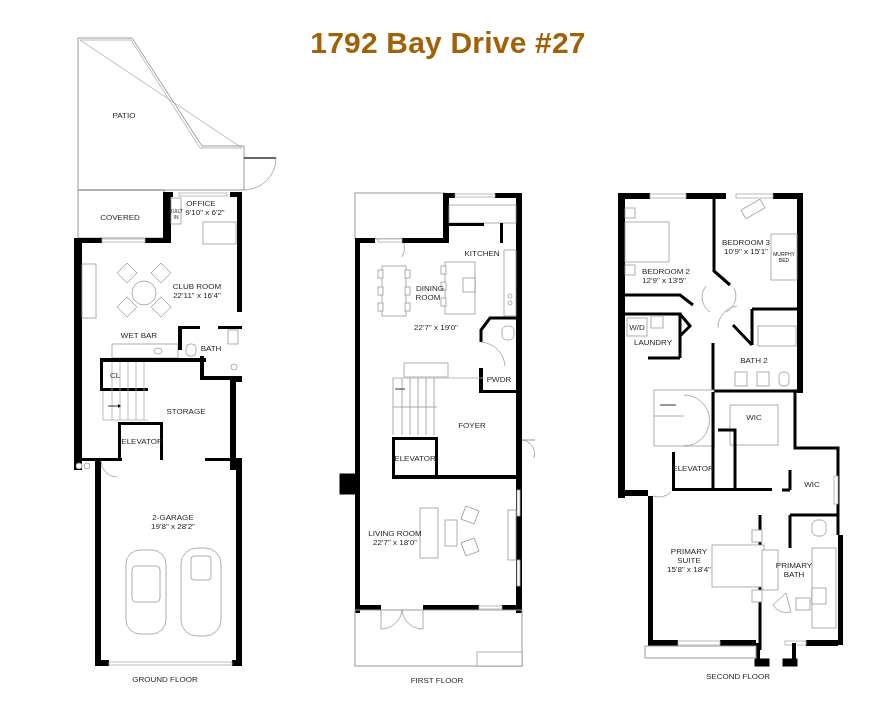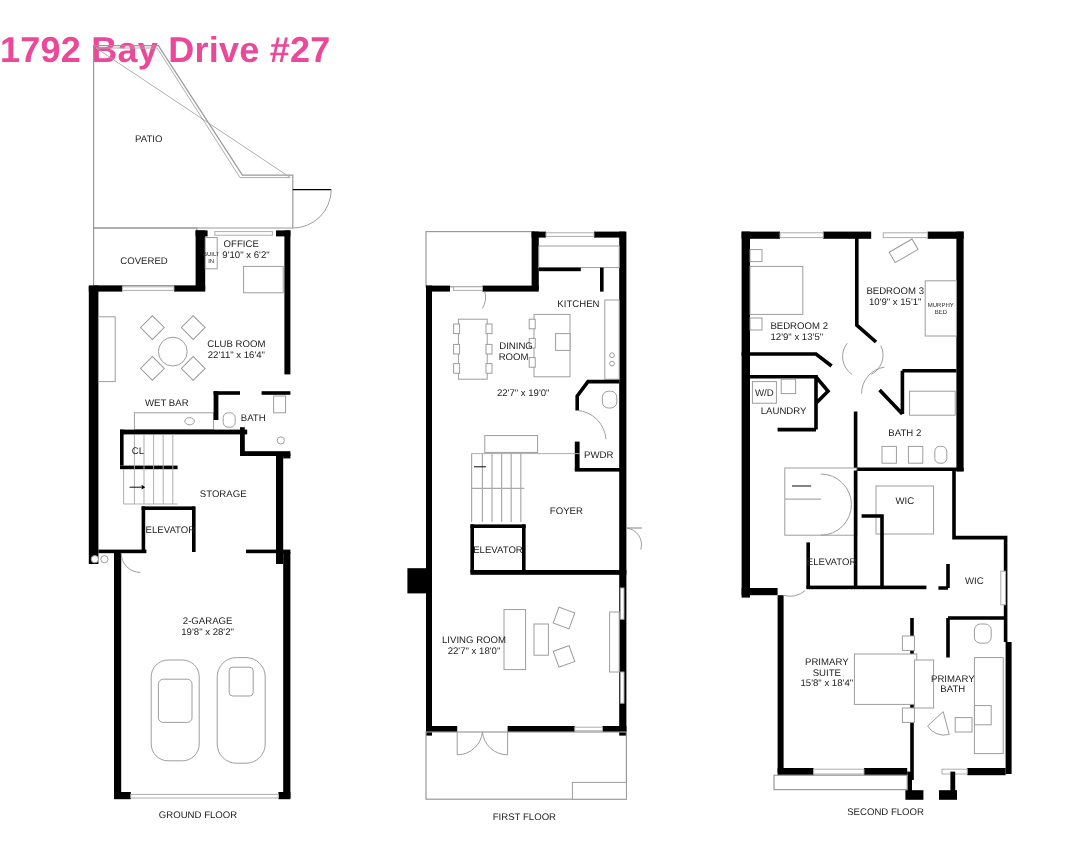--- a/index.html
+++ b/index.html
@@ -1,17 +1,17 @@
 <!DOCTYPE html>
 <html><head>
 <meta charset="utf-8">
 <style>
   html, body { margin:0; padding:0; background:#fff; }
   body { width:896px; height:720px; position:relative; overflow:hidden; font-family:"Liberation Sans", sans-serif; }
-  .title { position:absolute; top:26px; left:0; width:896px; font-weight:bold; font-size:30px; color:#ec4899; letter-spacing:0.2px; }
+  .title { position:absolute; top:26px; left:0; width:896px; text-align:center; font-weight:bold; font-size:30px; color:#a16207; letter-spacing:0.2px; }
   svg.plan { position:absolute; left:0; top:0; }
   .lbl { font-family:"Liberation Sans", sans-serif; font-size:8px; fill:#222; text-anchor:middle; }
   .lbl-sm { font-family:"Liberation Sans", sans-serif; font-size:5px; fill:#222; text-anchor:middle; }
   .floor-lbl { font-family:"Liberation Sans", sans-serif; font-size:8px; fill:#222; text-anchor:middle; }
   .wall { fill:#000; }
   .thin { fill:none; stroke:#999; stroke-width:1; }
   .thin2 { fill:none; stroke:#aaa; stroke-width:0.8; }
   .iwall { fill:none; stroke:#000; stroke-width:3; }
   .door { fill:none; stroke:#999; stroke-width:0.8; }
   .win { fill:#fff; stroke:#aaa; stroke-width:0.8; }

